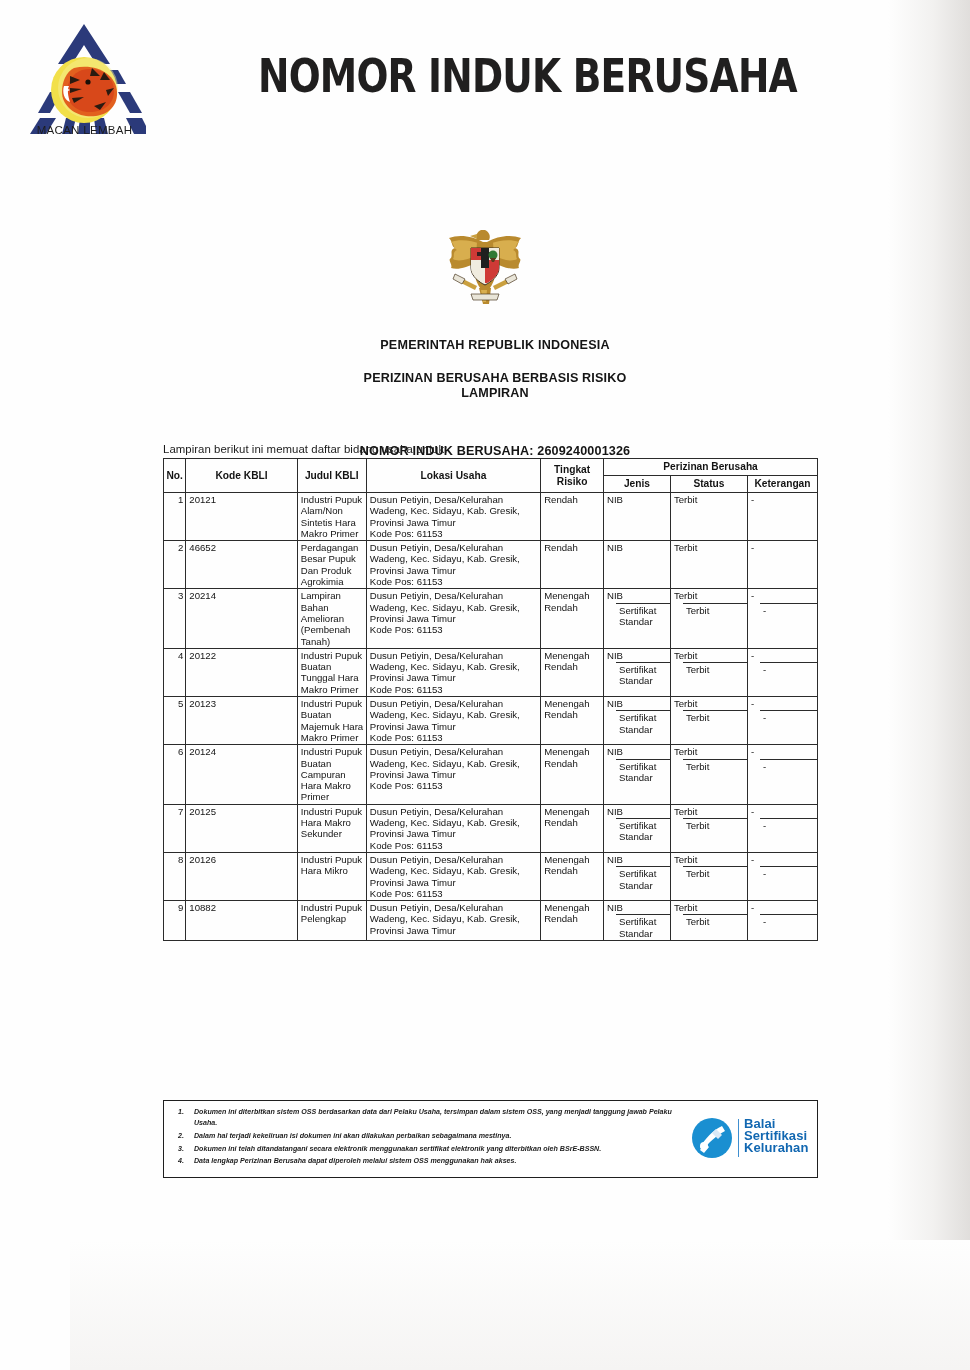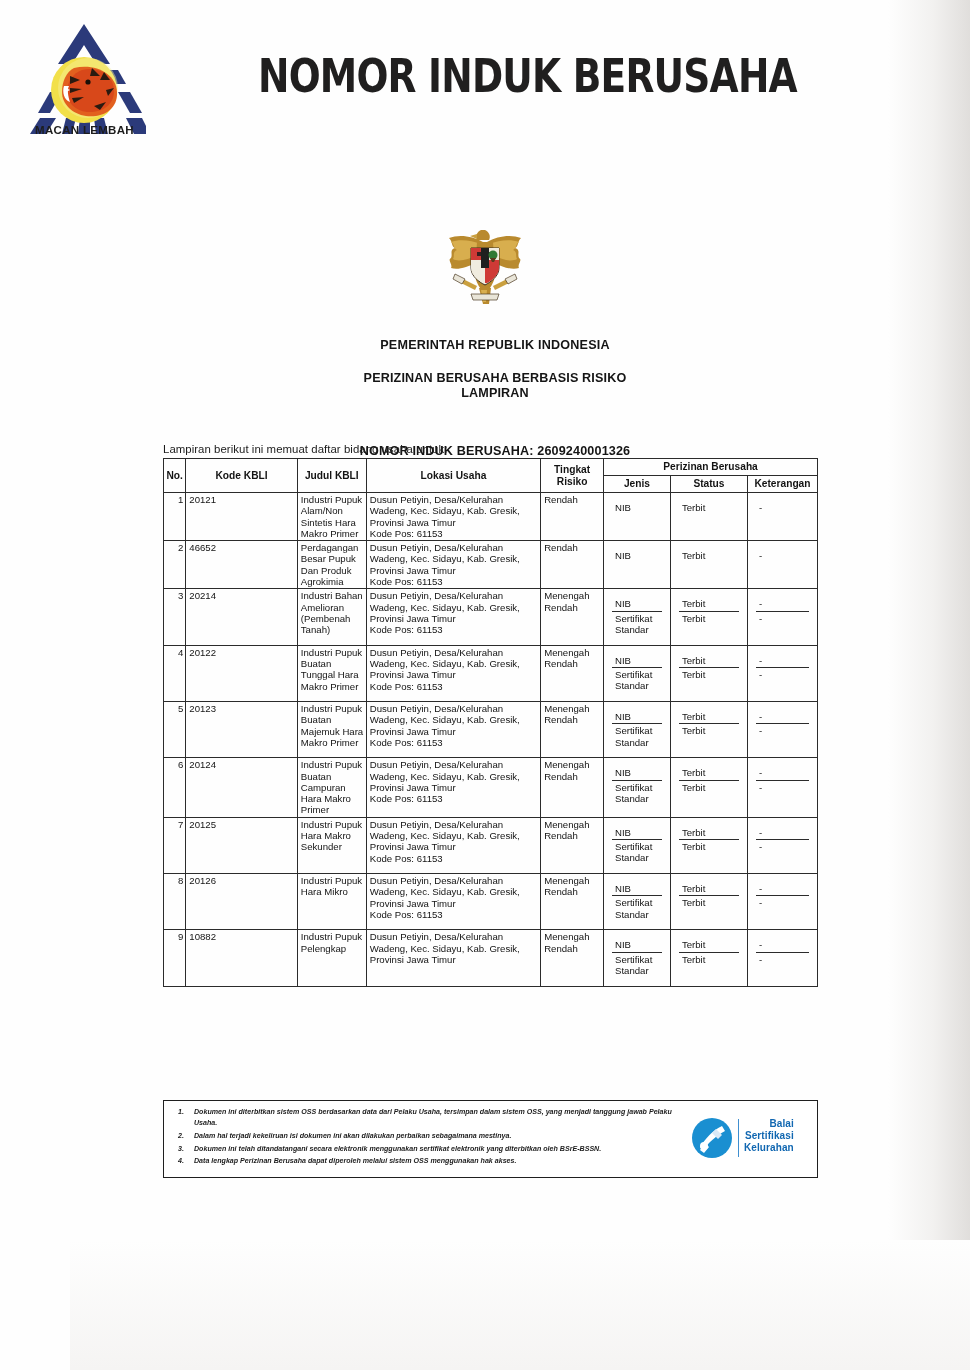--- a/index.html
+++ b/index.html
@@ -25,21 +25,21 @@
     position:absolute;left:70px;bottom:0;width:900px;height:130px;
     background:linear-gradient(to bottom,rgba(255,255,255,0) 0%,rgba(236,234,232,.5) 100%);
     pointer-events:none;
   }
 
   
   #letterhead{position:absolute;left:0;top:0;width:970px;height:160px;}
   #brand-logo{position:absolute;left:22px;top:18px;width:124px;height:128px;}
   #brand-name{
     position:absolute;left:12px;top:124px;width:145px;text-align:center;
-    font-size:11.5px;font-weight:700;letter-spacing:.3px;color:#1d1d1d;
+    font-size:11.5px;font-weight:400;letter-spacing:.3px;color:#1d1d1d;
   }
   #doc-title{
     position:absolute;left:200px;top:52px;width:580px;
     text-align:center;
     font-family:"DejaVu Sans", sans-serif;
     font-weight:700;
     font-size:47px;
     line-height:1;
     letter-spacing:-1px;
     color:#201f1f;
@@ -95,29 +95,29 @@
   .c-judul{width:68px;}
   .c-lokasi{width:172px;}
   .c-tingkat{width:62px;}
   .c-jenis{width:66px;}
   .c-status{width:76px;}
   .c-ket{width:69px;}
 
   td.no-cell{text-align:right;padding-right:3px;}
 
   
-  .split-cell{padding:8px !important;}
+  .split-cell{padding:0 !important;}
   .split-cell > div{
     padding:1px 2px 1px 3px;
     line-height:11.3px;
     box-sizing:border-box;
   }
   .split-cell > div + div{border-top:1px solid #2b2b2b;}
   .sp1{min-height:13px;}
-  .sp2{min-height:26px;}
+  .sp2{min-height:26px;margin-left:12px;}
 
   
   #notes-box{
     position:absolute;left:163px;top:1100px;width:655px;height:78px;
     border:1.4px solid #1f1f1f;
     box-sizing:border-box;
     background:#fff;
   }
   #notes-list{
     position:absolute;left:8px;top:6px;width:500px;
@@ -125,23 +125,22 @@
     font-size:7.1px;font-style:italic;font-weight:700;color:#1c1c1c;
     line-height:11.2px;
   }
   #notes-list li{position:relative;padding-left:22px;margin-bottom:1.5px;}
   #notes-list li .num{position:absolute;left:6px;top:0;}
   #bsre-logo{position:absolute;right:8px;top:14px;width:118px;height:46px;}
   #bsre-mark{position:absolute;left:0;top:2px;width:42px;height:42px;}
   #bsre-divider{position:absolute;left:47px;top:4px;width:1px;height:38px;background:#3f8fd0;}
   #bsre-text{
     position:absolute;left:53px;top:3px;
-    font-size:10px;font-weight:700;color:#1167b1;line-height:12.2px;
+    font-size:13px;font-weight:700;color:#1167b1;line-height:12.2px;
     letter-spacing:.1px;
-    text-align:right;
   }
 </style>
 </head>
 <body>
 
 <div id="page">
 
   <div id="letterhead">
 
     <svg id="brand-logo" viewBox="0 0 124 128">
@@ -287,21 +286,21 @@
           <td class="split-cell">
             <div class="sp1">Terbit</div>
           </td>
           <td class="split-cell">
             <div class="sp1">-</div>
           </td>
         </tr>
         <tr>
           <td class="no-cell">3</td>
           <td>20214</td>
-          <td>Industri Bahan Amelioran (Pembenah Tanah)</td>
+          <td>Lampiran Bahan Amelioran (Pembenah Tanah)</td>
           <td>
             <div>Dusun Petiyin, Desa/Kelurahan</div>
             <div>Wadeng, Kec. Sidayu, Kab. Gresik,</div>
             <div>Provinsi Jawa Timur</div>
             <div>Kode Pos: 61153</div>
           </td>
           <td>
             <div>Menengah</div>
             <div>Rendah</div>
           </td>

